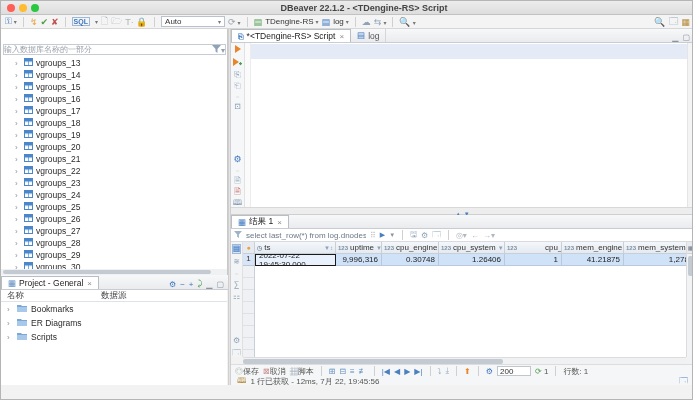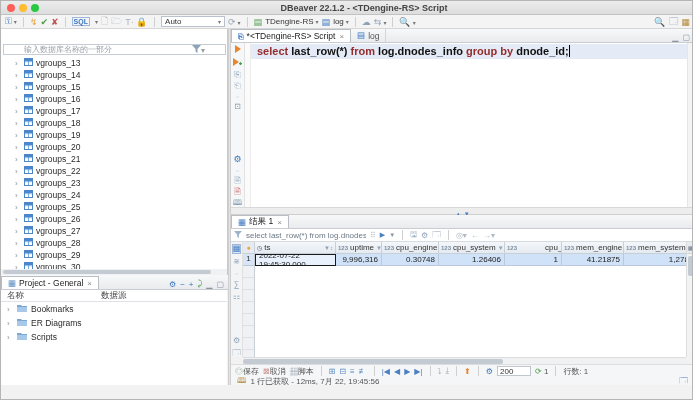--- a/index.html
+++ b/index.html
@@ -24,21 +24,21 @@
   
   .tabbar{background:linear-gradient(#f7f8f9,#e9ebee);border-bottom:1px solid #c9cdd2;display:flex;align-items:flex-end;}
   .tab{height:13px;display:inline-flex;align-items:center;gap:3px;padding:0 6px;font-size:8.5px;color:#555;border-right:1px solid #d4d7da;}
   .tab.active{background:#fff;border:1px solid #b9bec5;border-bottom:none;color:#222;}
   .tab .x{color:#8a8a8a;font-size:8px;margin-left:1px;}
   .minis{margin-left:auto;display:flex;gap:4px;align-items:center;padding-right:4px;color:#8a94a0;font-size:8px;}
 
   
   #nav-panel{left:0;top:28px;width:227px;height:246px;background:#fff;border-right:1px solid #c9c9c9;}
   #nav-tabbar{left:0;top:28px;width:227px;height:14px;}
-  #nav-filter{left:2px;top:43px;width:223px;height:11px;border:1px solid #c6ccd4;background:#fff;display:flex;align-items:center;padding:0 20px;color:#9aa0a8;font-size:8px;}
+  #nav-filter{left:2px;top:43px;width:223px;height:11px;border:1px solid #c6ccd4;background:#fff;display:flex;align-items:center;padding:0 0;color:#9aa0a8;font-size:8px;}
   #nav-filter .funnel{margin-left:auto;}
   #nav-tree{left:0;top:56px;width:226px;height:212px;overflow:hidden;background:#fff;}
   .tree-row{height:12px;display:flex;align-items:center;padding-left:14px;gap:3px;white-space:nowrap;}
   .chev{color:#8b9199;font-size:8px;width:6px;}
   .tree-label{font-size:8.5px;color:#2b2b2b;}
   #nav-hscroll{left:0;top:268px;width:226px;height:6px;background:#f0f1f3;}
   #nav-hscroll .thumb{height:4px;margin-top:1px;margin-left:2px;width:208px;background:#c4cad2;border-radius:2px;}
 
   #proj-tabbar{left:0;top:274px;width:227px;height:15px;}
   #proj-header{left:0;top:289px;width:226px;height:12px;background:#fff;border-bottom:1px solid #dfe2e6;display:flex;align-items:center;font-size:8.5px;color:#444;}
@@ -511,21 +511,20 @@
     <span class="ico" style="color:#7f98b0;font-size:8px;">⊡</span>
     <span style="flex:1;"></span>
     <span class="ico" style="color:#3b76c0;font-size:9px;">⚙</span>
     <span style="color:#c4c4c4;font-size:6px;">┄</span>
     <span class="ico" style="color:#7f98b0;font-size:8px;">🗎</span>
     <span class="ico" style="color:#c0504d;font-size:8px;">🗎</span>
     <span class="ico" style="color:#7f98b0;font-size:8px;">🕮</span>
   </div>
   <div id="ed-ruler" class="abs"></div>
   <div id="ed-line1" class="abs"></div>
-  <div id="sql-line" class="abs"><span class="kw">select</span><span> last_row(*) </span><span class="kw">from</span><span> log.dnodes_info </span><span class="kw">group by</span><span> dnode_id;</span><span class="cursor"></span></div>
   <div id="ed-vscroll" class="abs"></div>
 
   <div id="sash" class="abs"><span>▲</span> <span>▼</span></div>
 
   <div id="res-tabbar" class="abs tabbar">
     <span class="tab active">
       <span class="ico" style="color:#3b76c0;">▦</span>
       <span>结果 1</span>
         <span class="x">×</span>
     </span>

